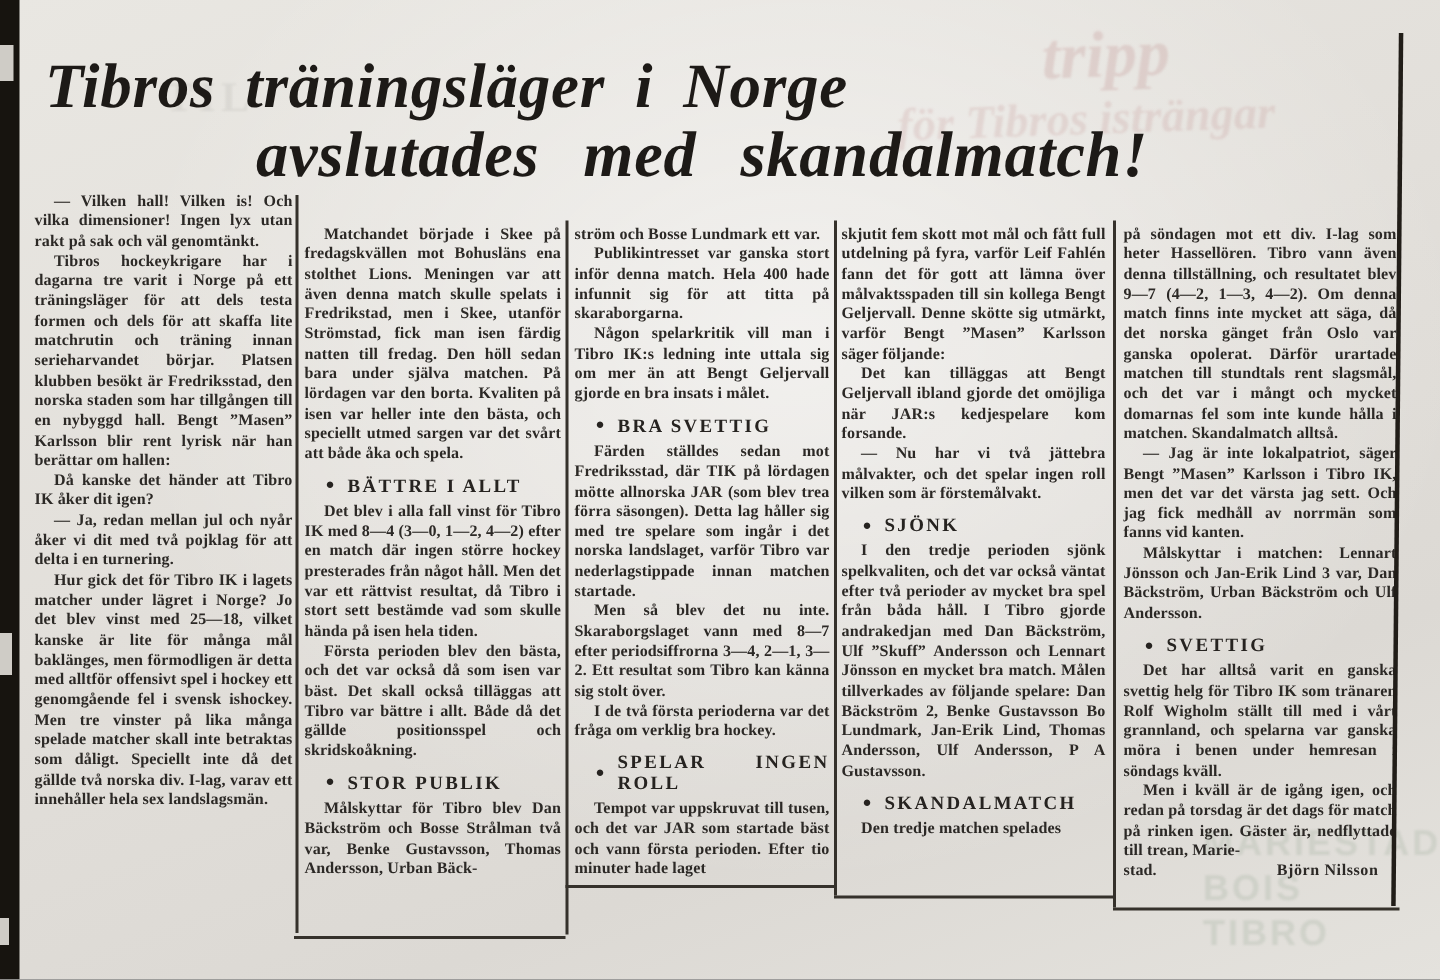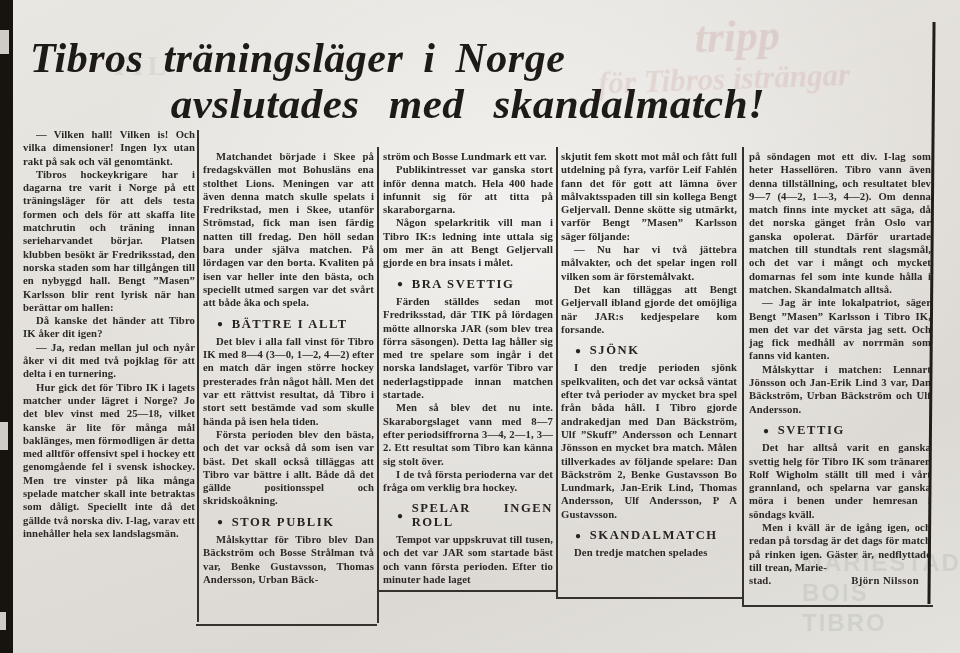--- a/index.html
+++ b/index.html
@@ -117,22 +117,22 @@
       <p class="para">Men så blev det nu inte. Skaraborgslaget vann med 8—7 efter periodsiffrorna 3—4, 2—1, 3—2. Ett resultat som Tibro kan känna sig stolt över.</p>
       <p class="para">I de två första perioderna var det fråga om verklig bra hockey.</p>
       <h3 class="subhead">
         <span class="dot">●</span>
         <span>SPELAR INGEN ROLL</span>
       </h3>
       <p class="para">Tempot var uppskruvat till tusen, och det var JAR som startade bäst och vann första perioden. Efter tio minuter hade laget</p>
     </div>
   <div class="col" id="col-4">
       <p class="para noindent">skjutit fem skott mot mål och fått full utdelning på fyra, varför Leif Fahlén fann det för gott att lämna över målvaktsspaden till sin kollega Bengt Geljervall. Denne skötte sig utmärkt, varför Bengt ”Masen” Karlsson säger följande:</p>
+      <p class="para">Det kan tilläggas att Bengt Geljervall ibland gjorde det omöjliga när JAR:s kedjespelare kom forsande.</p>
       <p class="para">— Nu har vi två jättebra målvakter, och det spelar ingen roll vilken som är förstemålvakt.</p>
-      <p class="para">Det kan tilläggas att Bengt Geljervall ibland gjorde det omöjliga när JAR:s kedjespelare kom forsande.</p>
       <h3 class="subhead">
         <span class="dot">●</span>
         <span>SJÖNK</span>
       </h3>
       <p class="para">I den tredje perioden sjönk spelkvaliten, och det var också väntat efter två perioder av mycket bra spel från båda håll. I Tibro gjorde andrakedjan med Dan Bäckström, Ulf ”Skuff” Andersson och Lennart Jönsson en mycket bra match. Målen tillverkades av följande spelare: Dan Bäckström 2, Benke Gustavsson Bo Lundmark, Jan-Erik Lind, Thomas Andersson, Ulf Andersson, P A Gustavsson.</p>
       <h3 class="subhead">
         <span class="dot">●</span>
         <span>SKANDALMATCH</span>
       </h3>
       <p class="para">Den tredje matchen spelades</p>

